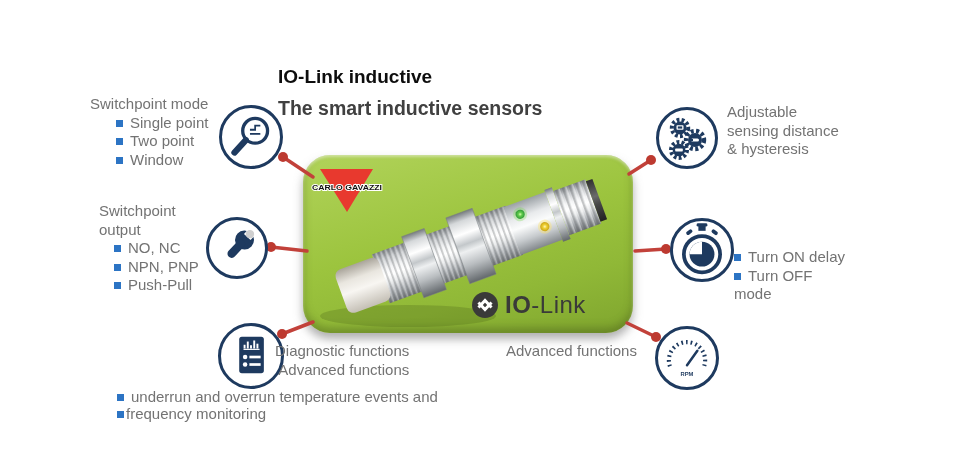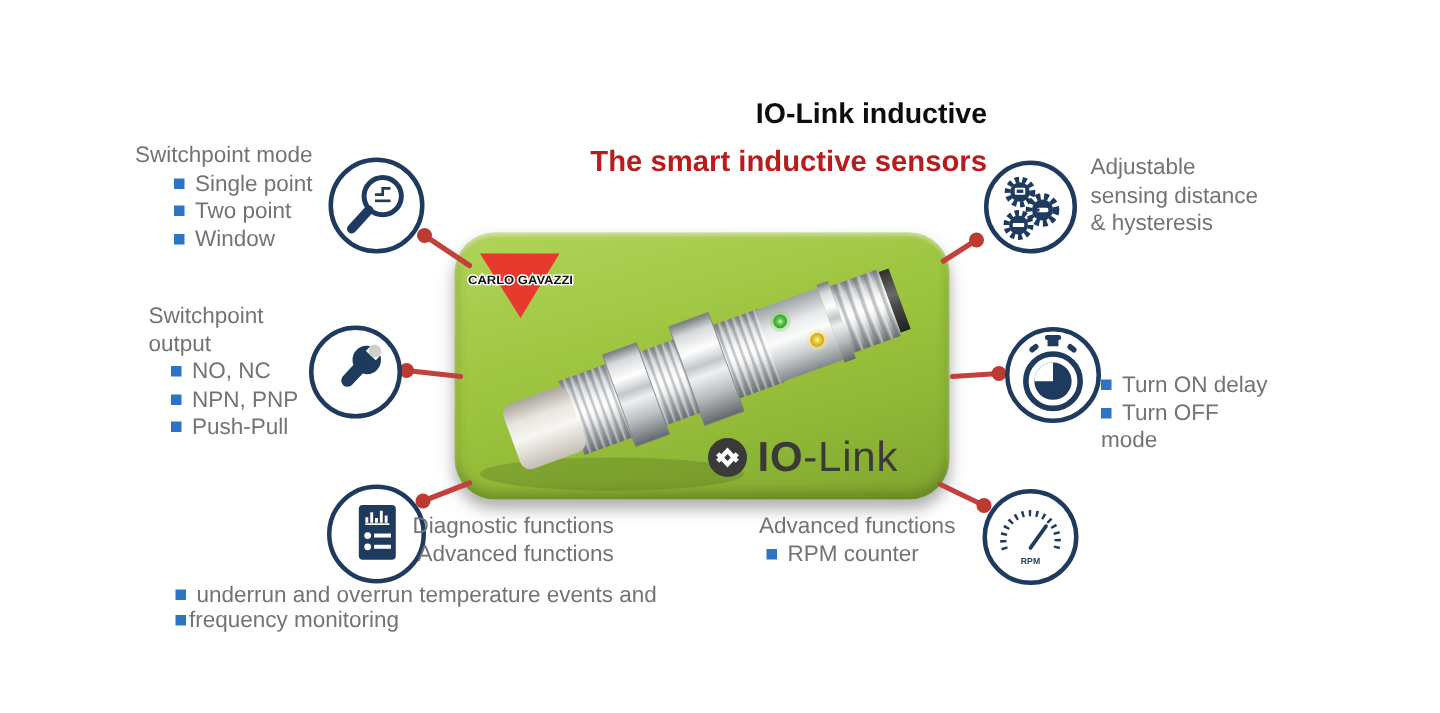--- a/index.html
+++ b/index.html
@@ -1,22 +1,22 @@
 <!DOCTYPE html>
 <html><head>
 <meta charset="utf-8">
 <style>
   html,body{margin:0;padding:0;background:#fff;}
   .canvas{position:relative;width:960px;height:475px;background:#ffffff;overflow:hidden;
           font-family:"Liberation Sans","DejaVu Sans",sans-serif;color:#1f1f1f;}
 
   
-  .title{position:absolute;left:278px;top:66px;width:380px;text-align:right;}
+  .title{position:absolute;left:278px;top:66px;width:380px;text-align:left;}
   .title .t1{font-size:19px;font-weight:bold;color:#0d0d0d;margin-bottom:9px;}
-  .title .t2{font-size:19.5px;font-weight:bold;color:#b91c1c;}
+  .title .t2{font-size:19.5px;font-weight:bold;color:#404040;}
 
   
   .panel{position:absolute;left:303px;top:155px;width:330px;height:178px;border-radius:27px;
          background:linear-gradient(165deg,#b1d35a 0%,#9cc43e 45%,#90b837 72%,#7fa52e 100%);
          box-shadow:0 6px 10px rgba(110,110,110,.55),
                     inset 0 2px 3px rgba(255,255,255,.45),
                     inset 0 -5px 8px rgba(70,90,25,.45);}
 
   
   .blk{position:absolute;font-size:15px;line-height:18.5px;color:#737373;}
@@ -33,21 +33,21 @@
   .circ{position:absolute;background:#fff;border:3.5px solid #1e3a5f;border-radius:50%;
         box-sizing:border-box;display:flex;align-items:center;justify-content:center;}
   .circ svg{width:100%;height:100%;display:block;}
 
   
   .overlay{position:absolute;left:0;top:0;pointer-events:none;}
 
   
   .iolink{position:absolute;left:471px;top:291px;display:flex;align-items:center;gap:6px;}
   .iolink .mark{width:28px;height:28px;}
-  .iolink .txt{font-size:28px;color:#3a3a39;letter-spacing:.5px;line-height:28px;}
+  .iolink .txt{font-size:24px;color:#3a3a39;letter-spacing:.5px;line-height:28px;}
   .iolink .txt b{font-weight:800;}
 </style>
 </head>
 <body>
 
 <div class="canvas">
 
   <div class="title">
     <div class="t1">IO-Link inductive</div>
     <div class="t2">The smart inductive sensors</div>
@@ -282,16 +282,15 @@
 
   <div class="blk nowrap1" style="left:734px;top:248px;width:97px;">
     <div class="bi wrapok">Turn ON delay</div>
     <div class="bi wrapok">Turn OFF mode</div>
   </div>
 
   <div class="blk" style="left:506px;top:342px;">
     <div>Advanced functions</div>
   </div>
   <div class="blk nowrap1" style="left:511px;top:361px;width:124px;">
-    <div class="hangitem">RPM counter</div>
   </div>
 
 </div>
 
 </body></html>

